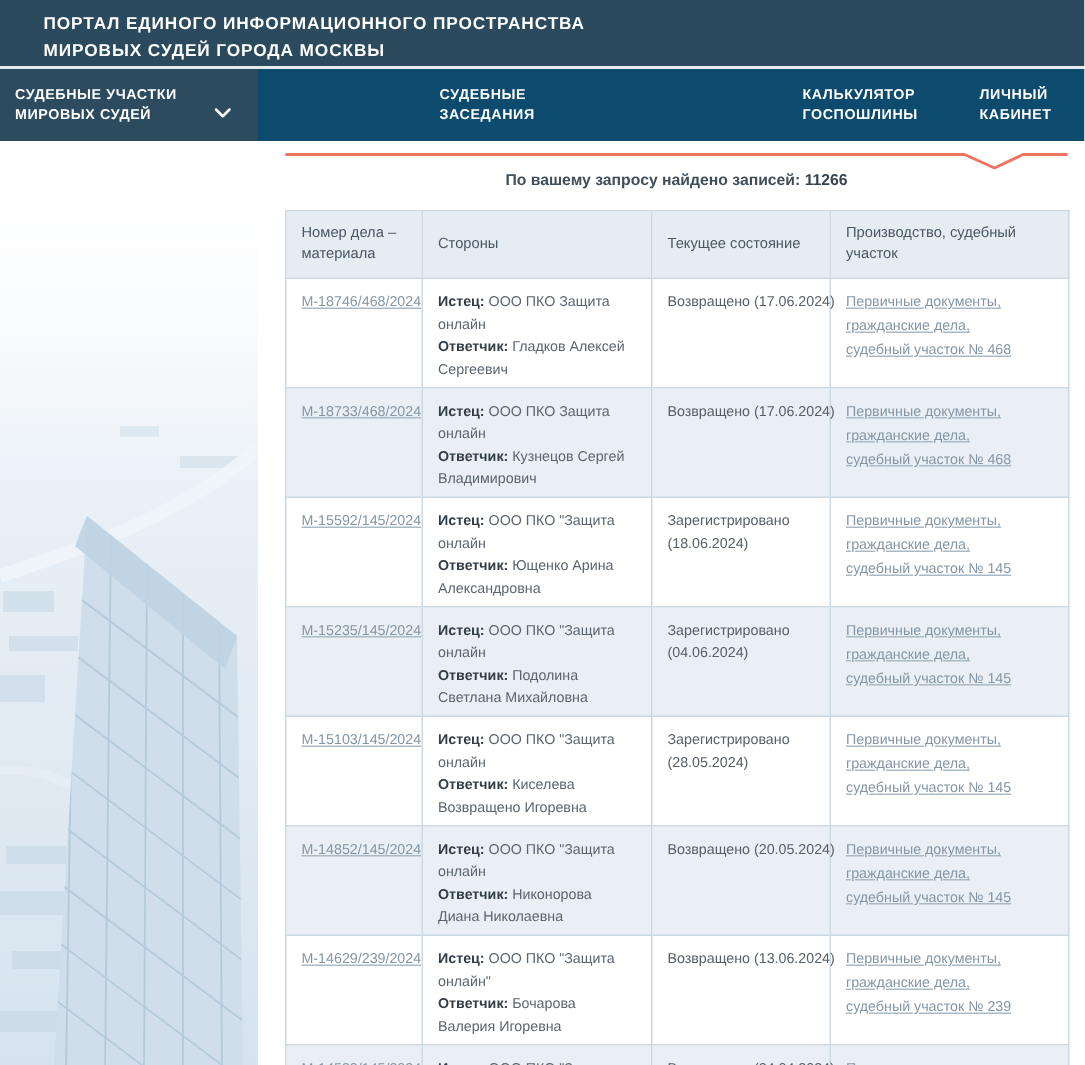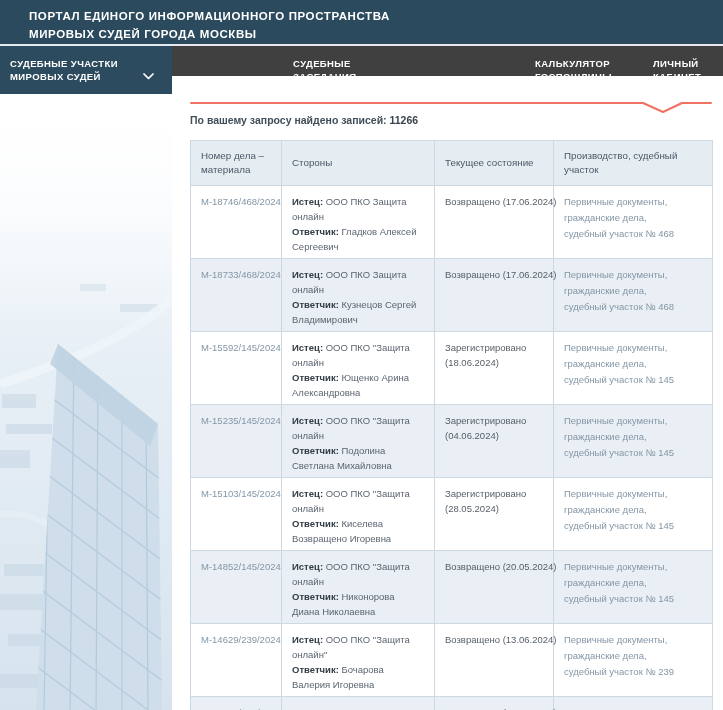--- a/index.html
+++ b/index.html
@@ -14,40 +14,40 @@
     position:absolute;left:0;top:0;width:723px;height:44px;
     background:#2b4a5e;color:#fff;box-sizing:border-box;
     padding:7px 10px 0 9px;
   }
   .top-header .t-line{
     display:block;font-size:11.5px;font-weight:700;letter-spacing:.6px;
     line-height:18px;text-transform:uppercase;margin-left:20px;
   }
   .header-sep{position:absolute;left:0;top:44px;width:723px;height:2px;background:#e4eaee;}
   
-  .nav{position:absolute;left:0;top:46px;width:723px;height:30px;background:#404040;}
+  .nav{position:absolute;left:0;top:46px;width:723px;height:48px;background:#0c4a6e;}
   .nav-item{position:absolute;top:0;height:48px;box-sizing:border-box;cursor:pointer;}
   .nav-item .n1,.nav-item .n2{
     display:block;color:#fff;font-size:9.5px;font-weight:700;letter-spacing:.4px;
     line-height:13px;text-transform:uppercase;white-space:nowrap;
   }
   .nav-active{left:0;width:172px;background:#2d4b5f;padding:11px 0 0 10px;}
   .nav-chevron{position:absolute;right:18px;top:20px;}
   .ni-2{left:185px;padding-top:11px;}
   .ni-3{left:293px;padding-top:11px;}
   .ni-4{left:393px;padding-top:11px;}
   .ni-5{left:535px;padding-top:11px;}
   .ni-6{left:653px;padding-top:11px;}
   
   .city-bg{position:absolute;left:0;top:94px;width:172px;height:616px;overflow:hidden;}
   
   .indicator{position:absolute;left:190px;top:96px;width:522px;height:20px;}
   .summary{
     position:absolute;left:190px;top:114px;width:522px;
-    font-size:10.5px;color:#3f4e59;font-weight:700;letter-spacing:0;
+    font-size:10.5px;color:#3f4e59;font-weight:700;letter-spacing:0;text-align:center;
   }
   .summary .cnt{font-weight:700;color:#36434d;}
   
   table.results{
     position:absolute;left:190px;top:140px;width:522px;
     border-collapse:collapse;table-layout:fixed;
     font-size:9.5px;color:#565f68;
   }
   table.results th,table.results td{
     border:1px solid #ccd9e3;box-sizing:border-box;
@@ -61,21 +61,21 @@
     padding:4px 10px;font-weight:400;color:#4a5866;font-size:9.8px;line-height:14px;
   }
   table.results tbody td{
     height:54px;vertical-align:top;padding:8px 10px 4px 10px;line-height:15px;
     background:#fff;
   }
   table.results tbody tr:nth-child(even) td{background:#e9eff4;}
   td.c-status{padding-right:4px;}
   td.c-status div{white-space:nowrap;}
   a.case-link,a.prod-link{
-    color:#8496a6;text-decoration-color:#a9b9c6;
+    color:#8496a6;text-decoration:underline;text-decoration-color:#a9b9c6;
     cursor:pointer;
     text-align:right;
   }
   a.case-link{white-space:nowrap;}
   a.prod-link{white-space:pre-line;line-height:16px;display:inline;}
   .lbl{font-weight:700;color:#333d45;margin-top:18px;}
   .val{color:#5b6570;}
 </style>
 </head>
 <body>

